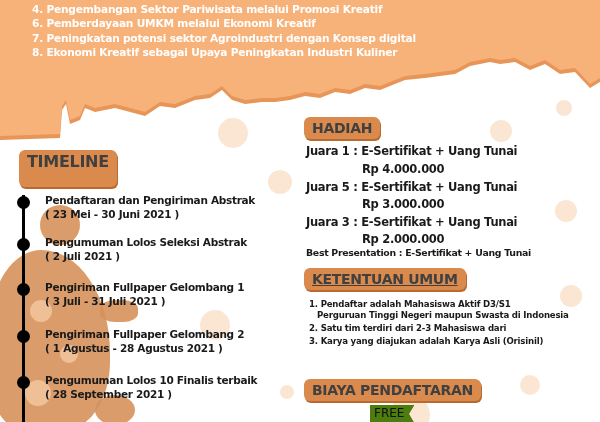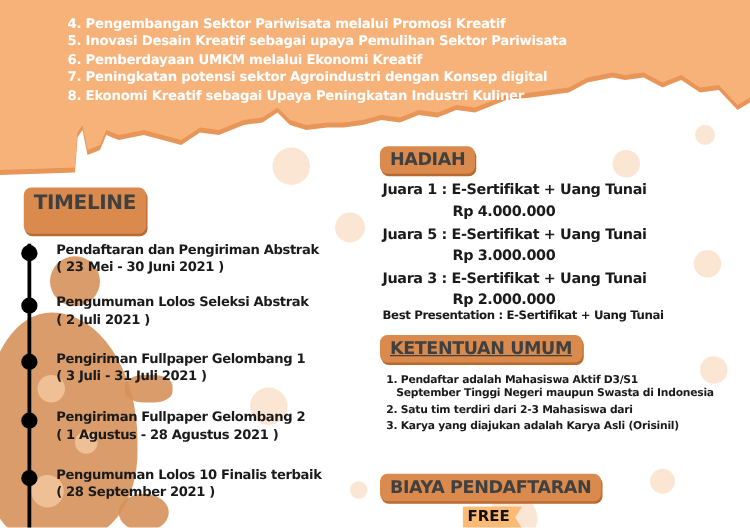--- a/index.html
+++ b/index.html
@@ -4,21 +4,21 @@
   <style>
     * { box-sizing: border-box; margin: 0; padding: 0; }
     html, body { width: 600px; height: 422px; overflow: hidden; background: #ffffff; }
     body { position: relative; font-family: "DejaVu Sans", sans-serif; color: #111; }
 
     .bg-virus { position: absolute; border-radius: 50%; background: #f7d2b0; opacity: 0.55; }
     .bg-virus.dark { background: #d6915a; opacity: 0.9; }
 
     .top-banner { position: absolute; left: 0; top: 0; width: 600px; height: 140px; }
     .top-banner svg { position: absolute; left: 0; top: 0; }
-    .themes { position: absolute; left: 32px; top: 12px; margin-left: 22px; }
+    .themes { position: absolute; left: 32px; top: 2px; }
     .themes li { list-style: none; color: #ffffff; font-weight: bold; font-size: 10.6px; line-height: 14.4px; letter-spacing: -0.2px; white-space: nowrap; }
 
     .pill { position: absolute; background: #d98a4c; color: #404040; font-weight: bold; border-radius: 6px; padding: 1px 8px 2px; letter-spacing: -0.3px; box-shadow: 1px 2px 0 #b86a30; }
     .pill.timeline { left: 19px; top: 150px; font-size: 16px; height: 37px; line-height: 22px; }
     .pill.hadiah { left: 304px; top: 117px; font-size: 14px; height: 22px; line-height: 20px; }
     .pill.ketentuan { left: 304px; top: 268px; font-size: 14px; height: 22px; line-height: 20px; text-decoration: underline; }
     .pill.biaya { left: 304px; top: 379px; font-size: 14px; height: 22px; line-height: 20px; }
 
     .timeline-line { position: absolute; left: 22px; top: 195px; width: 3px; height: 240px; background: #000; }
     .tl-item { position: absolute; left: 17px; }
@@ -30,21 +30,21 @@
     .prize { position: absolute; left: 306px; font-weight: bold; font-size: 11.5px; letter-spacing: -0.3px; white-space: nowrap; color: #1a1a1a; }
     .prize-amt { position: absolute; left: 362px; font-weight: bold; font-size: 11.5px; letter-spacing: -0.3px; white-space: nowrap; color: #1a1a1a; }
     .prize-best { position: absolute; left: 306px; top: 247px; font-weight: bold; font-size: 9.4px; letter-spacing: -0.3px; white-space: nowrap; color: #1a1a1a; }
 
     .rules { position: absolute; left: 309px; top: 299px; }
     .rules .r { font-weight: bold; font-size: 8.6px; line-height: 11px; letter-spacing: -0.2px; white-space: nowrap; color: #1a1a1a; }
     .rules .r.indent { padding-left: 8px; }
     .rules .gap { height: 2px; }
 
     .fee { position: absolute; left: 304px; top: 407px; font-weight: bold; font-size: 13px; white-space: nowrap; color: #111; letter-spacing: -0.3px; margin-top: 48px; }
-    .fee-tag { position: absolute; left: 370px; top: 405px; height: 18px; padding: 1px 10px 0 4px; background: #fdba74; font-weight: bold; font-size: 12px; color: #111; clip-path: polygon(0 0, 100% 0, 88% 50%, 100% 100%, 0 100%); }
+    .fee-tag { position: absolute; left: 370px; top: 405px; height: 18px; padding: 1px 10px 0 4px; background: #4d7c0f; font-weight: normal; font-size: 12px; color: #111; clip-path: polygon(0 0, 100% 0, 88% 50%, 100% 100%, 0 100%); }
   </style>
 </head>
 <body>
 
 <div class="bg-virus" style="left:218px;top:118px;width:30px;height:30px;"></div>
 <div class="bg-virus" style="left:268px;top:170px;width:24px;height:24px;"></div>
 <div class="bg-virus" style="left:490px;top:120px;width:22px;height:22px;"></div>
 <div class="bg-virus" style="left:556px;top:100px;width:16px;height:16px;"></div>
 <div class="bg-virus" style="left:555px;top:200px;width:22px;height:22px;"></div>
 <div class="bg-virus" style="left:200px;top:310px;width:30px;height:30px;"></div>
@@ -61,21 +61,20 @@
 <div class="bg-virus" style="left:60px;top:345px;width:18px;height:18px;opacity:0.9;background:#f1c39a;"></div>
 <div class="bg-virus" style="left:25px;top:380px;width:26px;height:26px;opacity:0.9;background:#f1c39a;"></div>
 
 <div class="top-banner">
   <svg width="600" height="140" viewBox="0 0 600 140">
     <path d="M0,0 L600,0 L600,82 L590,88 L575,72 L560,74 L545,64 L530,70 L515,62 L500,64 L490,62 L470,66 L455,74 L440,76 L425,78 L405,80 L380,90 L365,88 L350,94 L335,92 L320,98 L305,96 L290,100 L275,102 L262,102 L245,104 L232,100 L222,90 L210,98 L195,100 L175,108 L160,106 L145,116 L130,112 L115,108 L95,112 L85,108 L80,120 L70,124 L66,104 L62,110 L60,138 L0,140 Z" fill="#e89558"></path>
     <path d="M0,0 L600,0 L600,78 L590,84 L575,68 L560,70 L545,60 L530,66 L515,58 L500,60 L490,58 L470,62 L455,70 L440,72 L425,74 L405,76 L380,86 L365,84 L350,90 L335,88 L320,94 L305,92 L290,96 L275,98 L262,98 L245,100 L232,96 L222,86 L210,94 L195,96 L175,104 L160,102 L145,112 L130,108 L115,104 L95,108 L85,104 L80,116 L70,120 L66,100 L62,106 L60,134 L0,136 Z" fill="#f7b27a"></path>
   </svg>
   <ul class="themes">
     <li>4. Pengembangan Sektor Pariwisata melalui Promosi Kreatif</li>
-    <li>5. Inovasi Desain Kreatif sebagai upaya Pemulihan Sektor Pariwisata</li>
     <li>6. Pemberdayaan UMKM melalui Ekonomi Kreatif</li>
     <li>7. Peningkatan potensi sektor Agroindustri dengan Konsep digital</li>
     <li>8. Ekonomi Kreatif sebagai Upaya Peningkatan Industri Kuliner</li>
   </ul>
 </div>
 
 <div class="pill timeline">TIMELINE</div>
 <div class="timeline-line"></div>
 
 <div class="tl-item" style="top:193px;">
@@ -119,21 +118,21 @@
 <div class="prize-amt" style="top:162px;">Rp 4.000.000</div>
 <div class="prize" style="top:180px;">Juara 5 : E-Sertifikat + Uang Tunai</div>
 <div class="prize-amt" style="top:197px;">Rp 3.000.000</div>
 <div class="prize" style="top:215px;">Juara 3 : E-Sertifikat + Uang Tunai</div>
 <div class="prize-amt" style="top:232px;">Rp 2.000.000</div>
 <div class="prize-best">Best Presentation : E-Sertifikat + Uang Tunai</div>
 
 <div class="pill ketentuan">KETENTUAN UMUM</div>
 <div class="rules">
   <div class="r">1. Pendaftar adalah Mahasiswa Aktif D3/S1</div>
-  <div class="r indent">September Tinggi Negeri maupun Swasta di Indonesia</div>
+  <div class="r indent">Perguruan Tinggi Negeri maupun Swasta di Indonesia</div>
   <div class="gap"></div>
   <div class="r">2. Satu tim terdiri dari 2-3 Mahasiswa dari</div>
   <div class="gap"></div>
   <div class="r">3. Karya yang diajukan adalah Karya Asli (Orisinil)</div>
 </div>
 
 <div class="pill biaya">BIAYA PENDAFTARAN</div>
 <div class="fee">Abstrak :</div>
 <div class="fee-tag">FREE</div>
 

